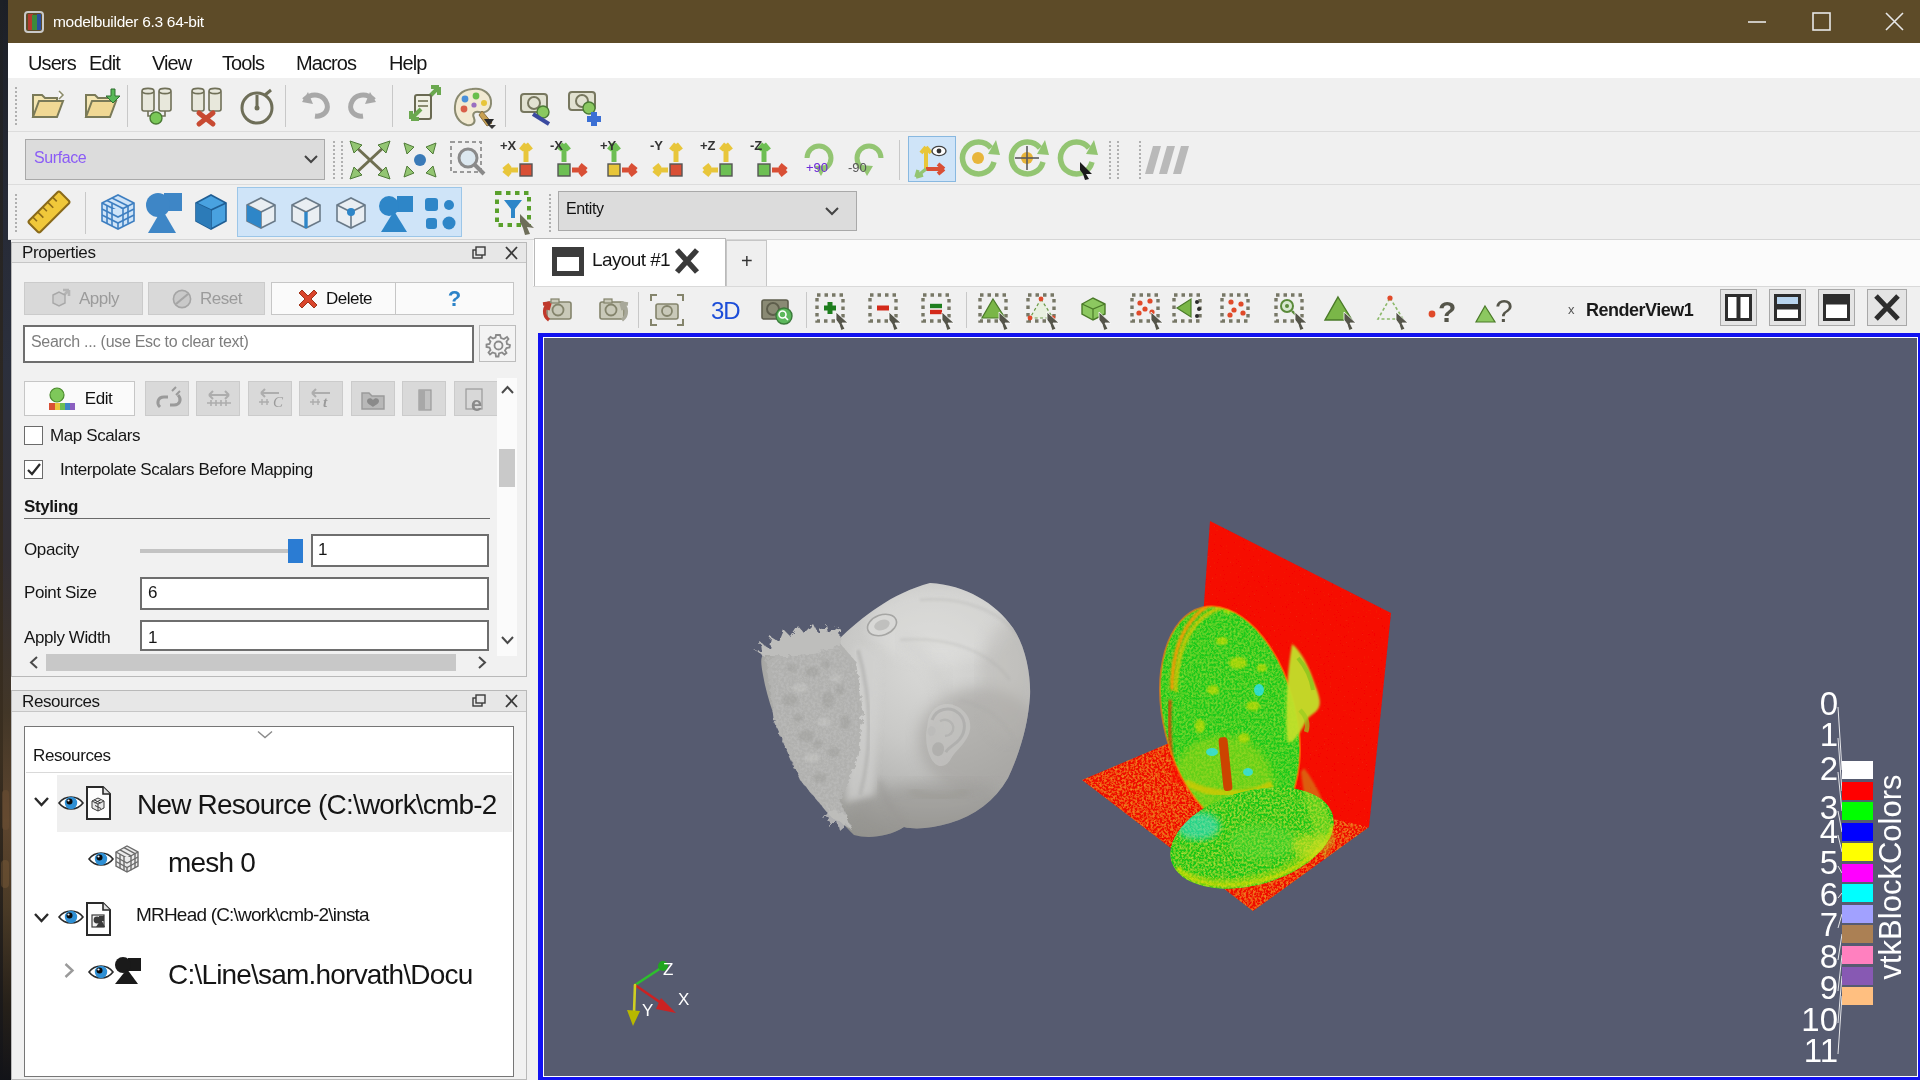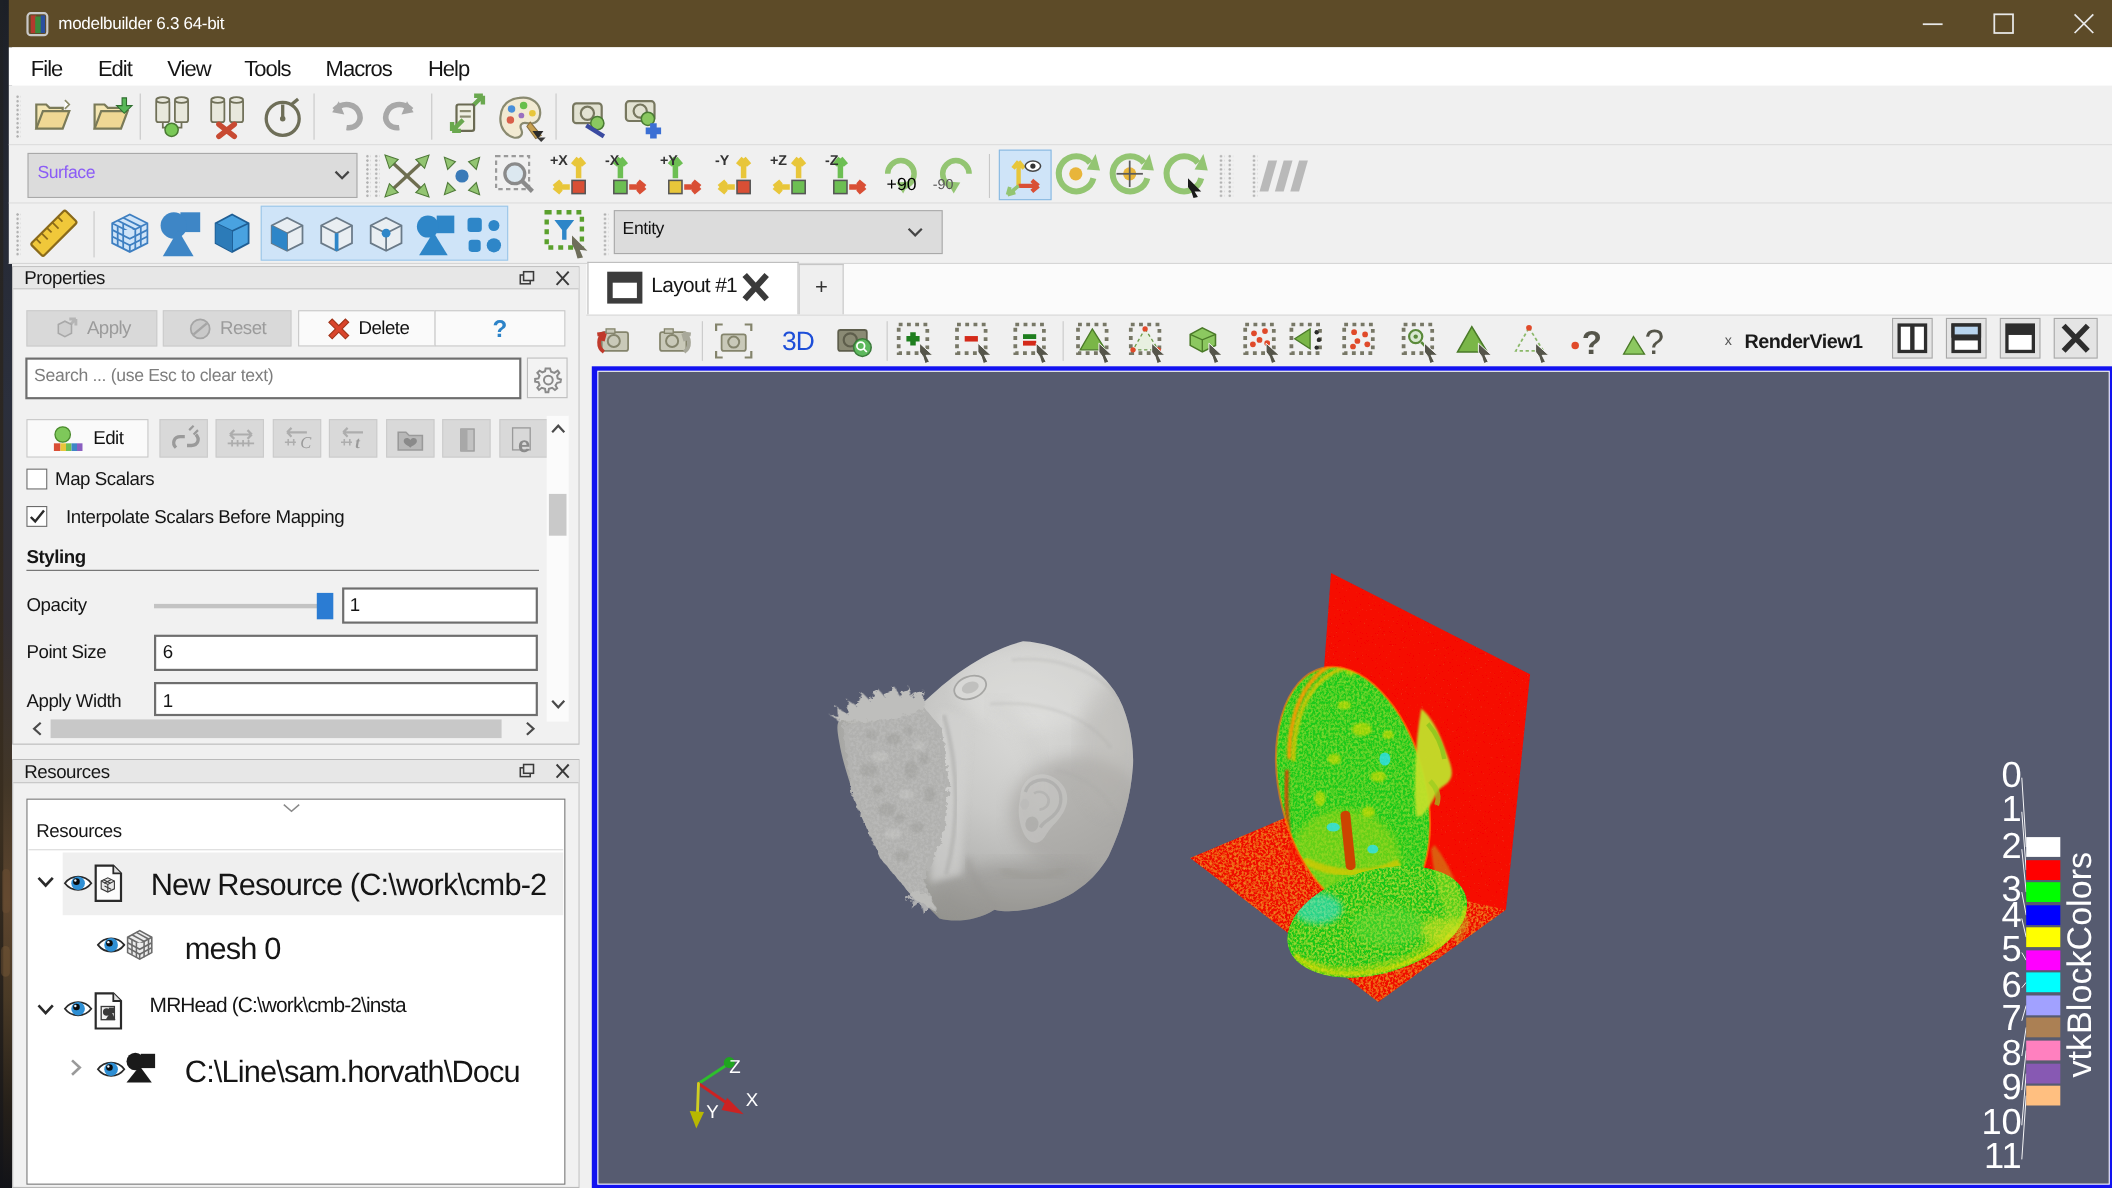--- a/index.html
+++ b/index.html
@@ -28,21 +28,21 @@
  <rect x="8" y="5" width="6" height="15" fill="#3c8a3c"></rect>
  <rect x="13" y="4" width="4" height="16" fill="#2a4f9e"></rect>
 </svg>
 <div class="txt" style="left:53px;top:13px;font-size:15.5px;letter-spacing:-0.3px;color:#ffffff">modelbuilder 6.3 64-bit</div>
 <svg style="left:1740px;top:10px" width="170" height="24" viewBox="0 0 170 24">
  <line x1="8" y1="12" x2="26" y2="12" stroke="#e8e8e8" stroke-width="1.6"></line>
  <rect x="73" y="3" width="17" height="17" fill="none" stroke="#e8e8e8" stroke-width="1.6"></rect>
  <path d="M146 3 L163 20 M163 3 L146 20" stroke="#e8e8e8" stroke-width="1.6"></path>
 </svg>
 <div class="abs" style="left:8px;top:43px;width:1912px;height:35px;background:#ffffff"></div>
-<div class="txt" style="left:28px;top:52px;font-size:20px;letter-spacing:-0.9px">File</div>
+<div class="txt" style="left:28px;top:52px;font-size:20px;letter-spacing:-0.9px">Users</div>
 <div class="txt" style="left:89px;top:52px;font-size:20px;letter-spacing:-0.9px">Edit</div>
 <div class="txt" style="left:152px;top:52px;font-size:20px;letter-spacing:-0.9px">View</div>
 <div class="txt" style="left:222px;top:52px;font-size:20px;letter-spacing:-0.9px">Tools</div>
 <div class="txt" style="left:296px;top:52px;font-size:20px;letter-spacing:-0.9px">Macros</div>
 <div class="txt" style="left:389px;top:52px;font-size:20px;letter-spacing:-0.9px">Help</div>
 
 <div class="abs" style="left:8px;top:78px;width:1912px;height:162px;background:#f0f0f0"></div>
 <div class="abs" style="left:8px;top:131px;width:1912px;height:1px;background:#dcdcdc"></div>
 <div class="abs" style="left:8px;top:184px;width:1912px;height:1px;background:#dcdcdc"></div>
 <div class="abs" style="left:8px;top:239px;width:1912px;height:1px;background:#d6d6d6"></div>
@@ -202,21 +202,21 @@
     <path d="M16 24 L16 6 M16 6 L11 12 M16 6 L21 12" stroke="#6dbf53" stroke-width="5" fill="none"></path>
     <path d="M24 32 L38 32 M38 32 L32 27 M38 32 L32 37" stroke="#d94f35" stroke-width="5" fill="none"></path>
     <rect x="10" y="26" width="12" height="12" fill="#6dbf53" stroke="#555" stroke-width="1.4"></rect>
   </svg>
 <div class="txt" style="left:750px;top:138px;font-size:13px;font-weight:bold;color:#333">-Z</div>
 
 <svg style="left:797px;top:138px" width="44" height="44" viewBox="0 0 44 44">
  <path d="M10 20 A12 12 0 1 1 22 32" fill="none" stroke="#93c572" stroke-width="5"></path>
  <path d="M24 38 L18 28 L30 27 Z" fill="#93c572"></path>
 </svg>
-<div class="txt" style="left:806px;top:160px;font-size:16px;color:#000000">+90</div>
+<div class="txt" style="left:806px;top:160px;font-size:13px;color:#6d28d9">+90</div>
 <svg style="left:847px;top:138px" width="44" height="44" viewBox="0 0 44 44">
  <path d="M34 20 A12 12 0 1 0 22 32" fill="none" stroke="#93c572" stroke-width="5"></path>
  <path d="M20 38 L26 28 L14 27 Z" fill="#93c572"></path>
 </svg>
 <div class="txt" style="left:848px;top:160px;font-size:13px;color:#555">-90</div>
 <div class="vsep" style="left:899px;top:140px;height:40px"></div>
 <div class="abs" style="left:908px;top:136px;width:48px;height:46px;background:#cfe4f8;border:1px solid #88b8e0"></div>
 <svg style="left:912px;top:139px" width="40" height="40" viewBox="0 0 40 40">
  <path d="M14 30 L14 8 M14 8 L9 14 M14 8 L19 14" stroke="#e8c63a" stroke-width="4" fill="none"></path>
  <path d="M14 30 L32 30 M32 30 L26 25 M32 30 L26 35" stroke="#d94f35" stroke-width="4" fill="none"></path>

